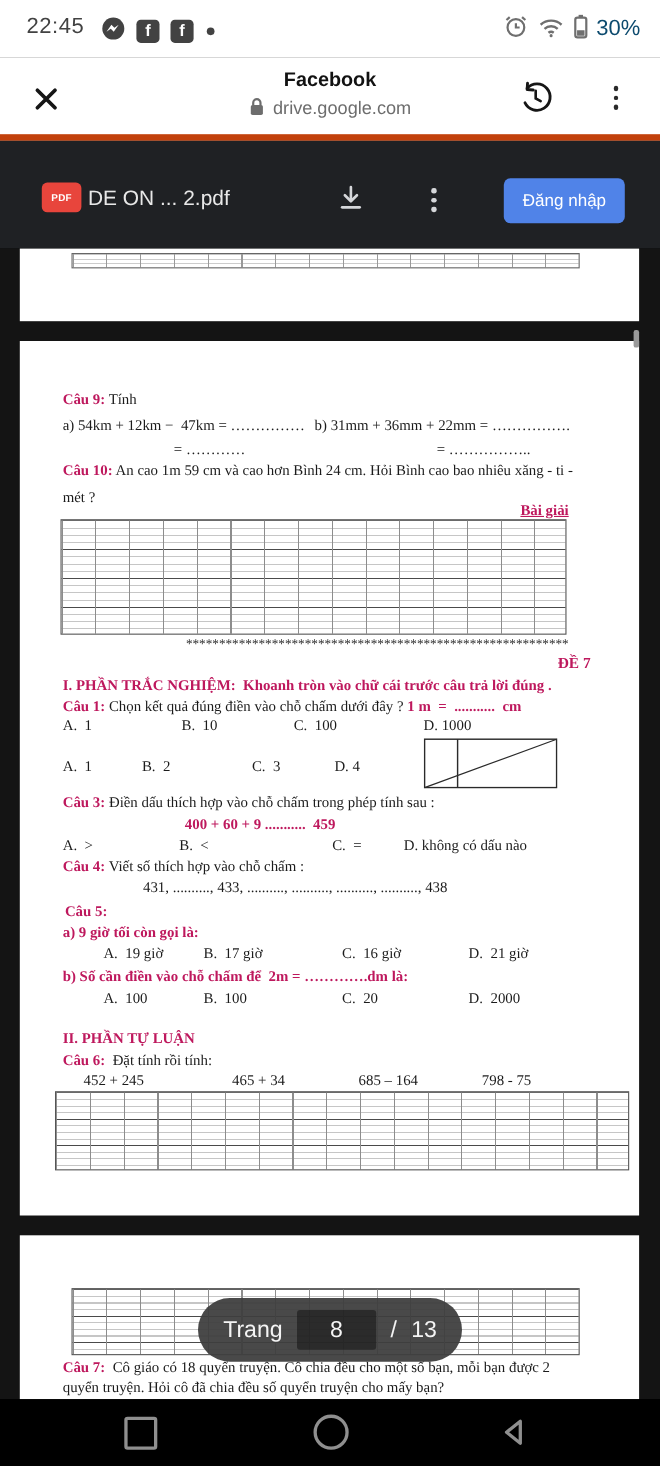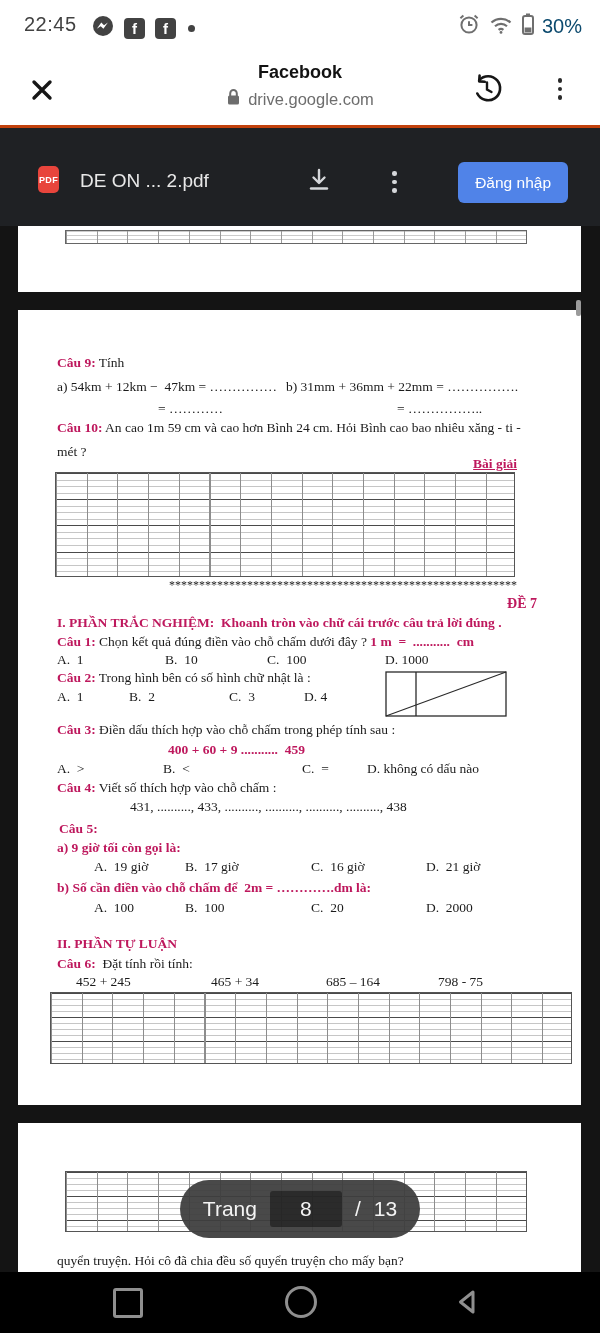--- a/index.html
+++ b/index.html
@@ -12,33 +12,33 @@
   .status-bar{position:absolute;top:0;left:0;width:600px;height:52px;background:#fff;}
   .sb-time{position:absolute;left:24px;top:13px;font-size:20px;color:#424242;letter-spacing:.5px;}
   .sb-left-icons{position:absolute;left:92px;top:15px;display:flex;align-items:center;gap:10px;}
   .fb-badge{width:21px;height:21px;border-radius:4px;background:#424242;color:#fff;
     font-weight:bold;font-size:15px;display:flex;align-items:flex-end;justify-content:center;line-height:20px;}
   .sb-dot{width:7px;height:7px;border-radius:50%;background:#424242;margin-left:2px;}
   .sb-right{position:absolute;right:18px;top:12px;display:flex;align-items:center;gap:7px;}
   .sb-batt-text{font-size:20px;color:#0c4a6e;}
   
   .browser-header{position:absolute;top:52px;left:0;width:600px;height:76px;background:#fff;
-    border-bottom:3px solid #c2410c;box-sizing:border-box;}
+    border-bottom:6px solid #c2410c;box-sizing:border-box;}
   .hd-close{position:absolute;left:26px;top:22px;width:32px;height:32px;}
   .hd-title{position:absolute;left:0;right:0;top:10px;text-align:center;font-size:18px;
     font-weight:bold;color:#121212;}
   .hd-urlrow{position:absolute;left:0;right:0;top:36px;display:flex;align-items:center;
     justify-content:center;gap:7px;}
   .hd-url{font-size:16.5px;color:#6d6d6d;}
   .hd-history{position:absolute;right:96px;top:20px;width:34px;height:34px;}
   .hd-menu{position:absolute;right:38px;top:26px;display:flex;flex-direction:column;gap:4px;align-items:center;}
   .hd-menu i{width:4.5px;height:4.5px;border-radius:50%;background:#2a2a2a;display:block;}
   
   .pdf-toolbar{position:absolute;top:128px;left:0;width:600px;height:98px;background:#1f2124;}
-  .pdf-badge{position:absolute;left:38px;top:38px;width:21px;height:27px;border-radius:5px;
+  .pdf-badge{position:absolute;left:38px;top:38px;width:36px;height:27px;border-radius:5px;
     background:#e8453c;color:#fff;font-size:9px;font-weight:bold;display:flex;
     align-items:center;justify-content:center;letter-spacing:.3px;}
   .pdf-filename{position:absolute;left:80px;top:42px;font-size:19px;color:#e8e8e8;}
   .tb-download{position:absolute;left:305px;top:38px;width:28px;height:28px;}
   .tb-overflow{position:absolute;left:392px;top:43px;display:flex;flex-direction:column;gap:4px;align-items:center;}
   .tb-overflow i{width:4.5px;height:4.5px;border-radius:50%;background:#d5d7da;display:block;}
   .signin-btn{position:absolute;right:32px;top:34px;height:41px;padding:0 17px;border-radius:6px;
     background:#5083e8;color:#fff;font-size:15.5px;display:flex;align-items:center;justify-content:center;}
   
   .viewer{position:absolute;top:226px;left:0;width:600px;height:1046px;background:#141414;}
@@ -190,21 +190,20 @@
     <div class="line center" style="left:39px;top:268px;width:460px;font-size:12px;">**********************************************************</div>
     <div class="line b center" style="left:39px;top:286px;width:480px;font-size:14px;">ĐỀ 7</div>
     <div class="line" style="left:39px;top:305px;"><span class="b">I. PHẦN TRẮC NGHIỆM:</span><span class="b">  Khoanh tròn vào chữ cái trước câu trả lời đúng .</span></div>
     <div class="line" style="left:39px;top:324px;"><span class="b">Câu 1:</span><span> Chọn kết quả đúng điền vào chỗ chấm dưới đây ? </span><span class="b">1 m  =  ...........  cm</span></div>
     <div>
       <span class="line" style="left:39px;top:342px;">A.  1</span>
       <span class="line" style="left:147px;top:342px;">B.  10</span>
       <span class="line" style="left:249px;top:342px;">C.  100</span>
       <span class="line" style="left:367px;top:342px;">D. 1000</span>
     </div>
-    <div class="line" style="left:39px;top:360px;"><span class="b">Câu 2:</span><span> Trong hình bên có số hình chữ nhật là :</span></div>
     <div>
       <span class="line" style="left:39px;top:379px;">A.  1</span>
       <span class="line" style="left:111px;top:379px;">B.  2</span>
       <span class="line" style="left:211px;top:379px;">C.  3</span>
       <span class="line" style="left:286px;top:379px;">D. 4</span>
     </div>
     <span class="figure-rect" style="left:367px;top:361px;">
       <svg width="122" height="46" viewBox="0 0 122 46">
           <rect x="1" y="1" width="120" height="44" fill="none" stroke="#2a2a2a" stroke-width="1.3"></rect>
           <line x1="31" y1="1" x2="31" y2="45" stroke="#2a2a2a" stroke-width="1.3"></line>
@@ -242,20 +241,21 @@
       <span class="line" style="left:58px;top:664px;">452 + 245</span>
       <span class="line" style="left:193px;top:664px;">465 + 34</span>
       <span class="line" style="left:308px;top:664px;">685 – 164</span>
       <span class="line" style="left:420px;top:664px;">798 - 75</span>
     </div>
     <div class="ruled-sm" style="position:absolute;left:32px;top:682px;width:522px;height:72px;"></div>
   </div>
 
   <div class="page page-9 doc">
     <div class="ruled-sm" style="position:absolute;left:47px;top:48px;width:462px;height:61px;"></div>
+    <div class="line" style="left:39px;top:112px;"><span class="b">Câu 7:</span><span>  Cô giáo có 18 quyển truyện. Cô chia đều cho một số bạn, mỗi bạn được 2</span></div>
     <div class="line" style="left:39px;top:130px;">quyển truyện. Hỏi cô đã chia đều số quyển truyện cho mấy bạn?</div>
   </div>
 
   <span class="scroll-tick"></span>
 </div>
 
 <div class="page-pill">
   <span>Trang</span>
   <span class="pill-current">
       <span>8</span>

